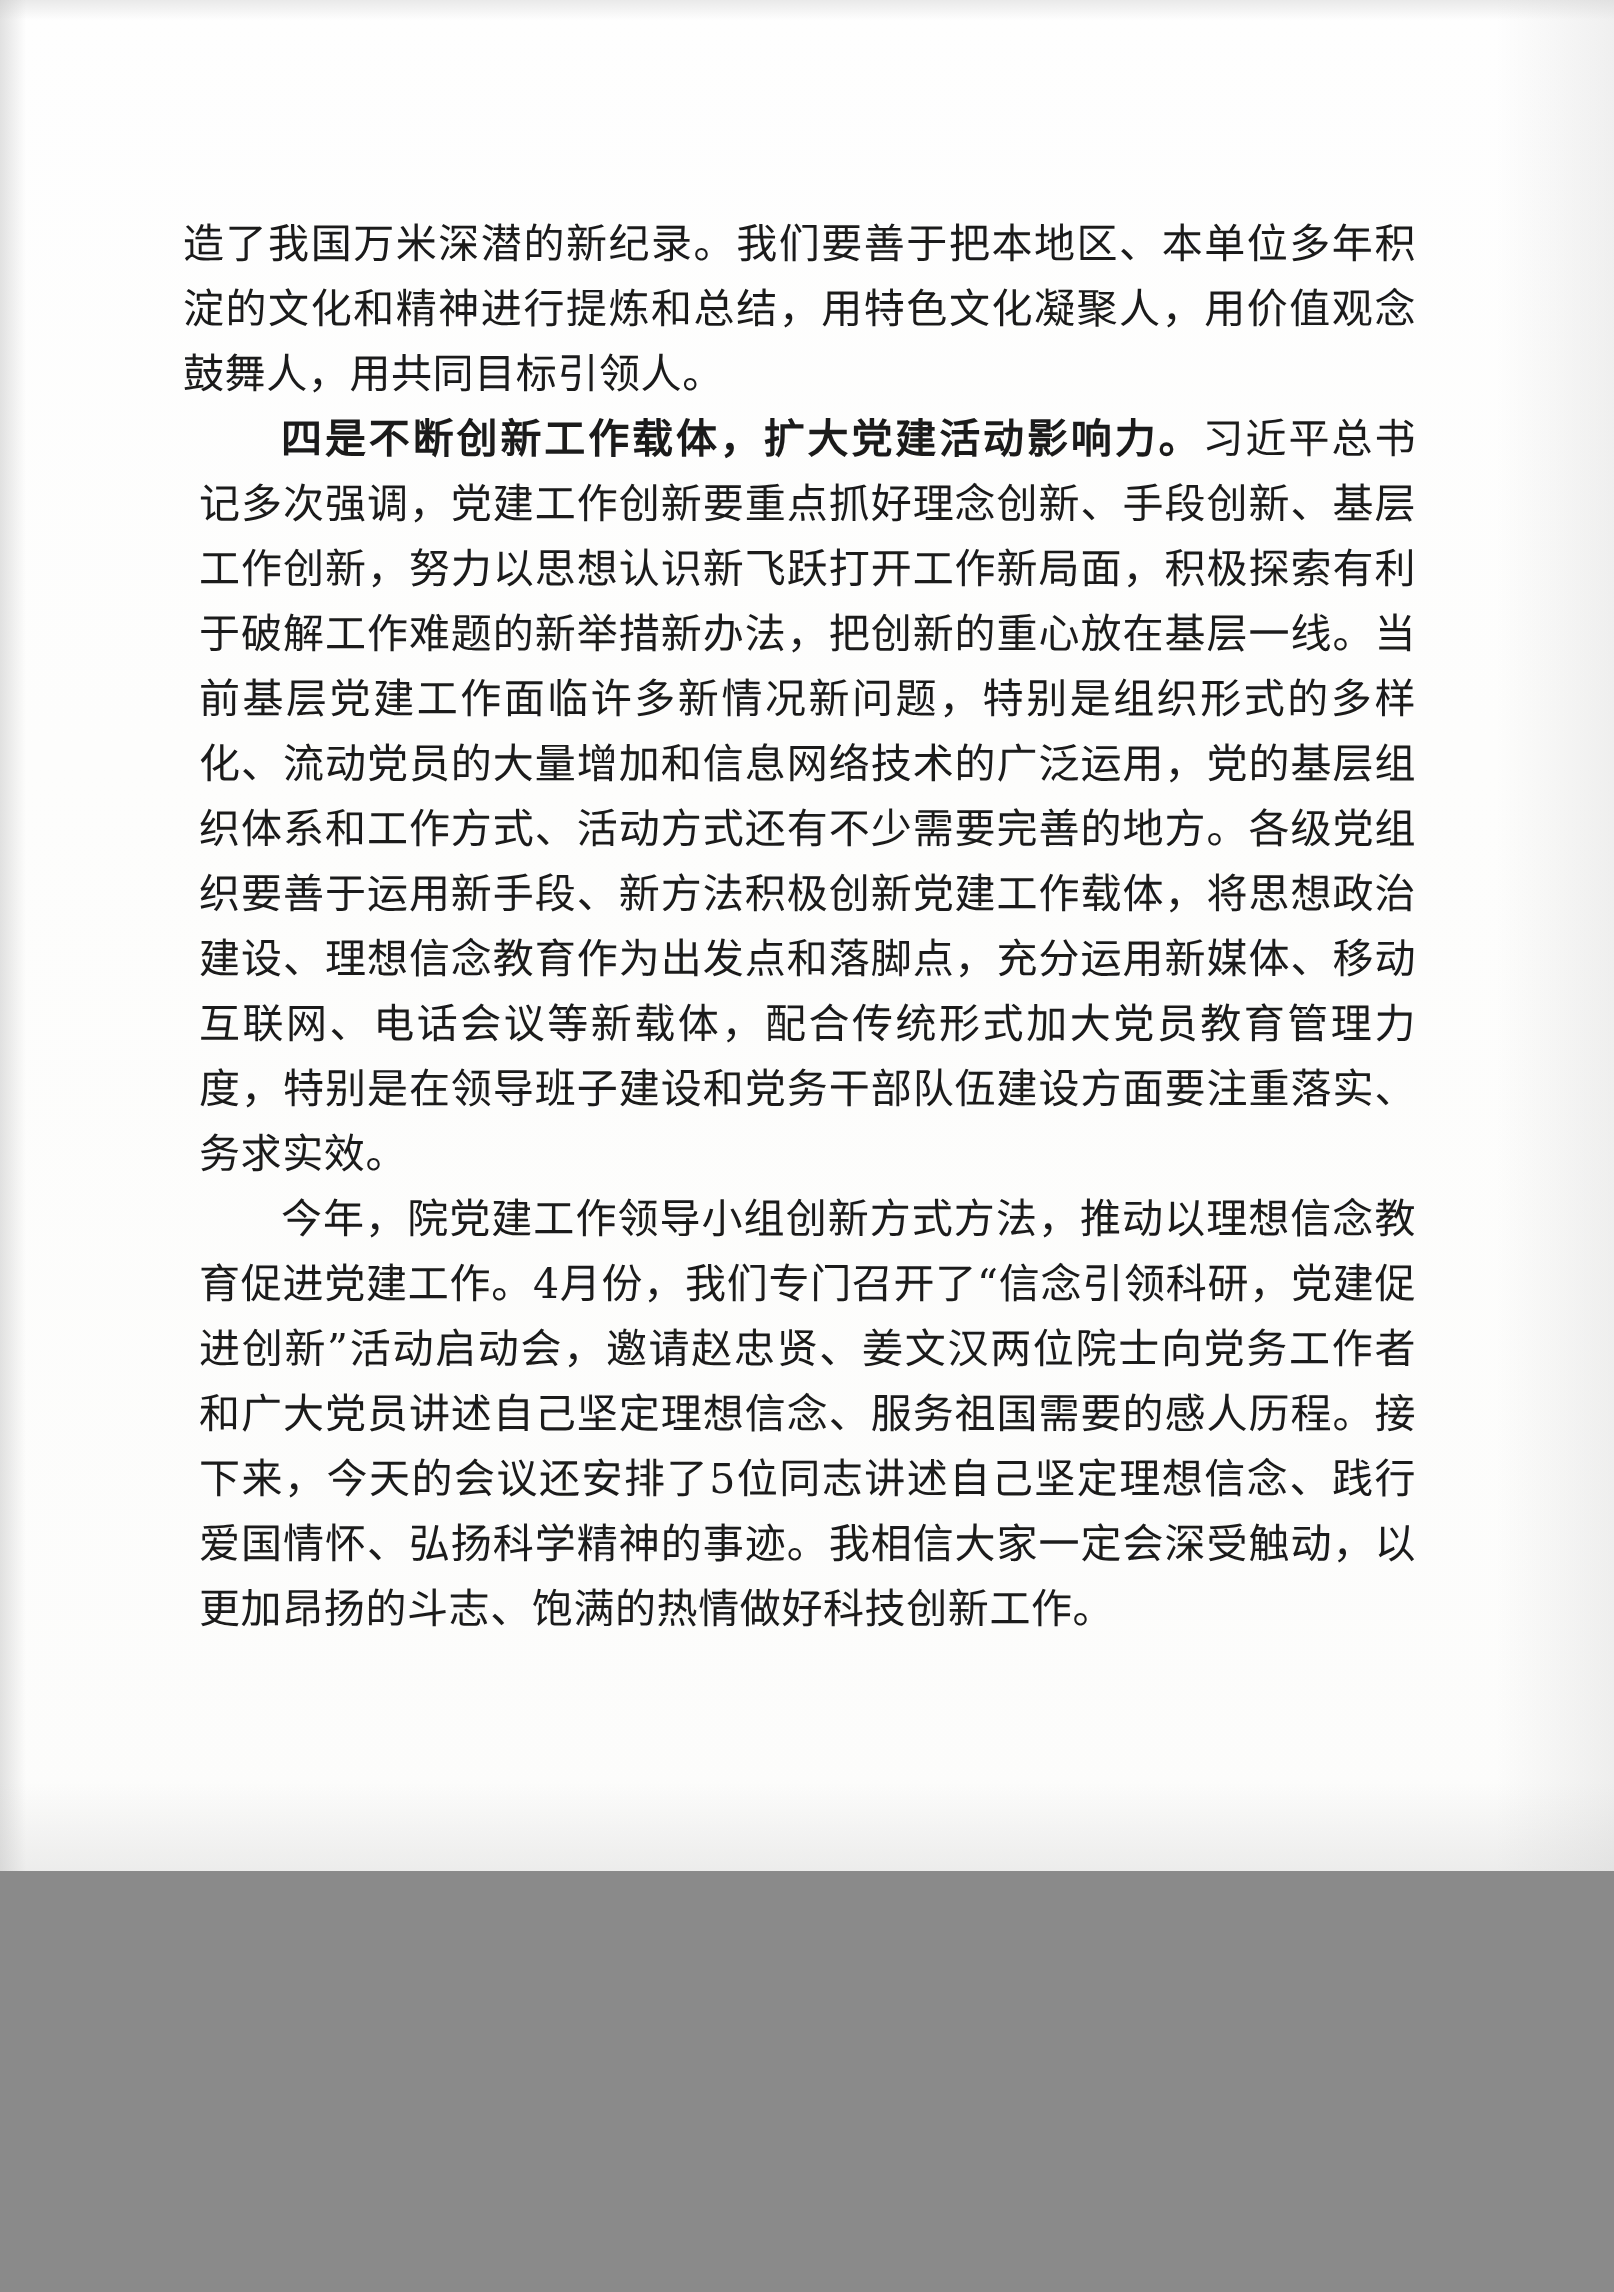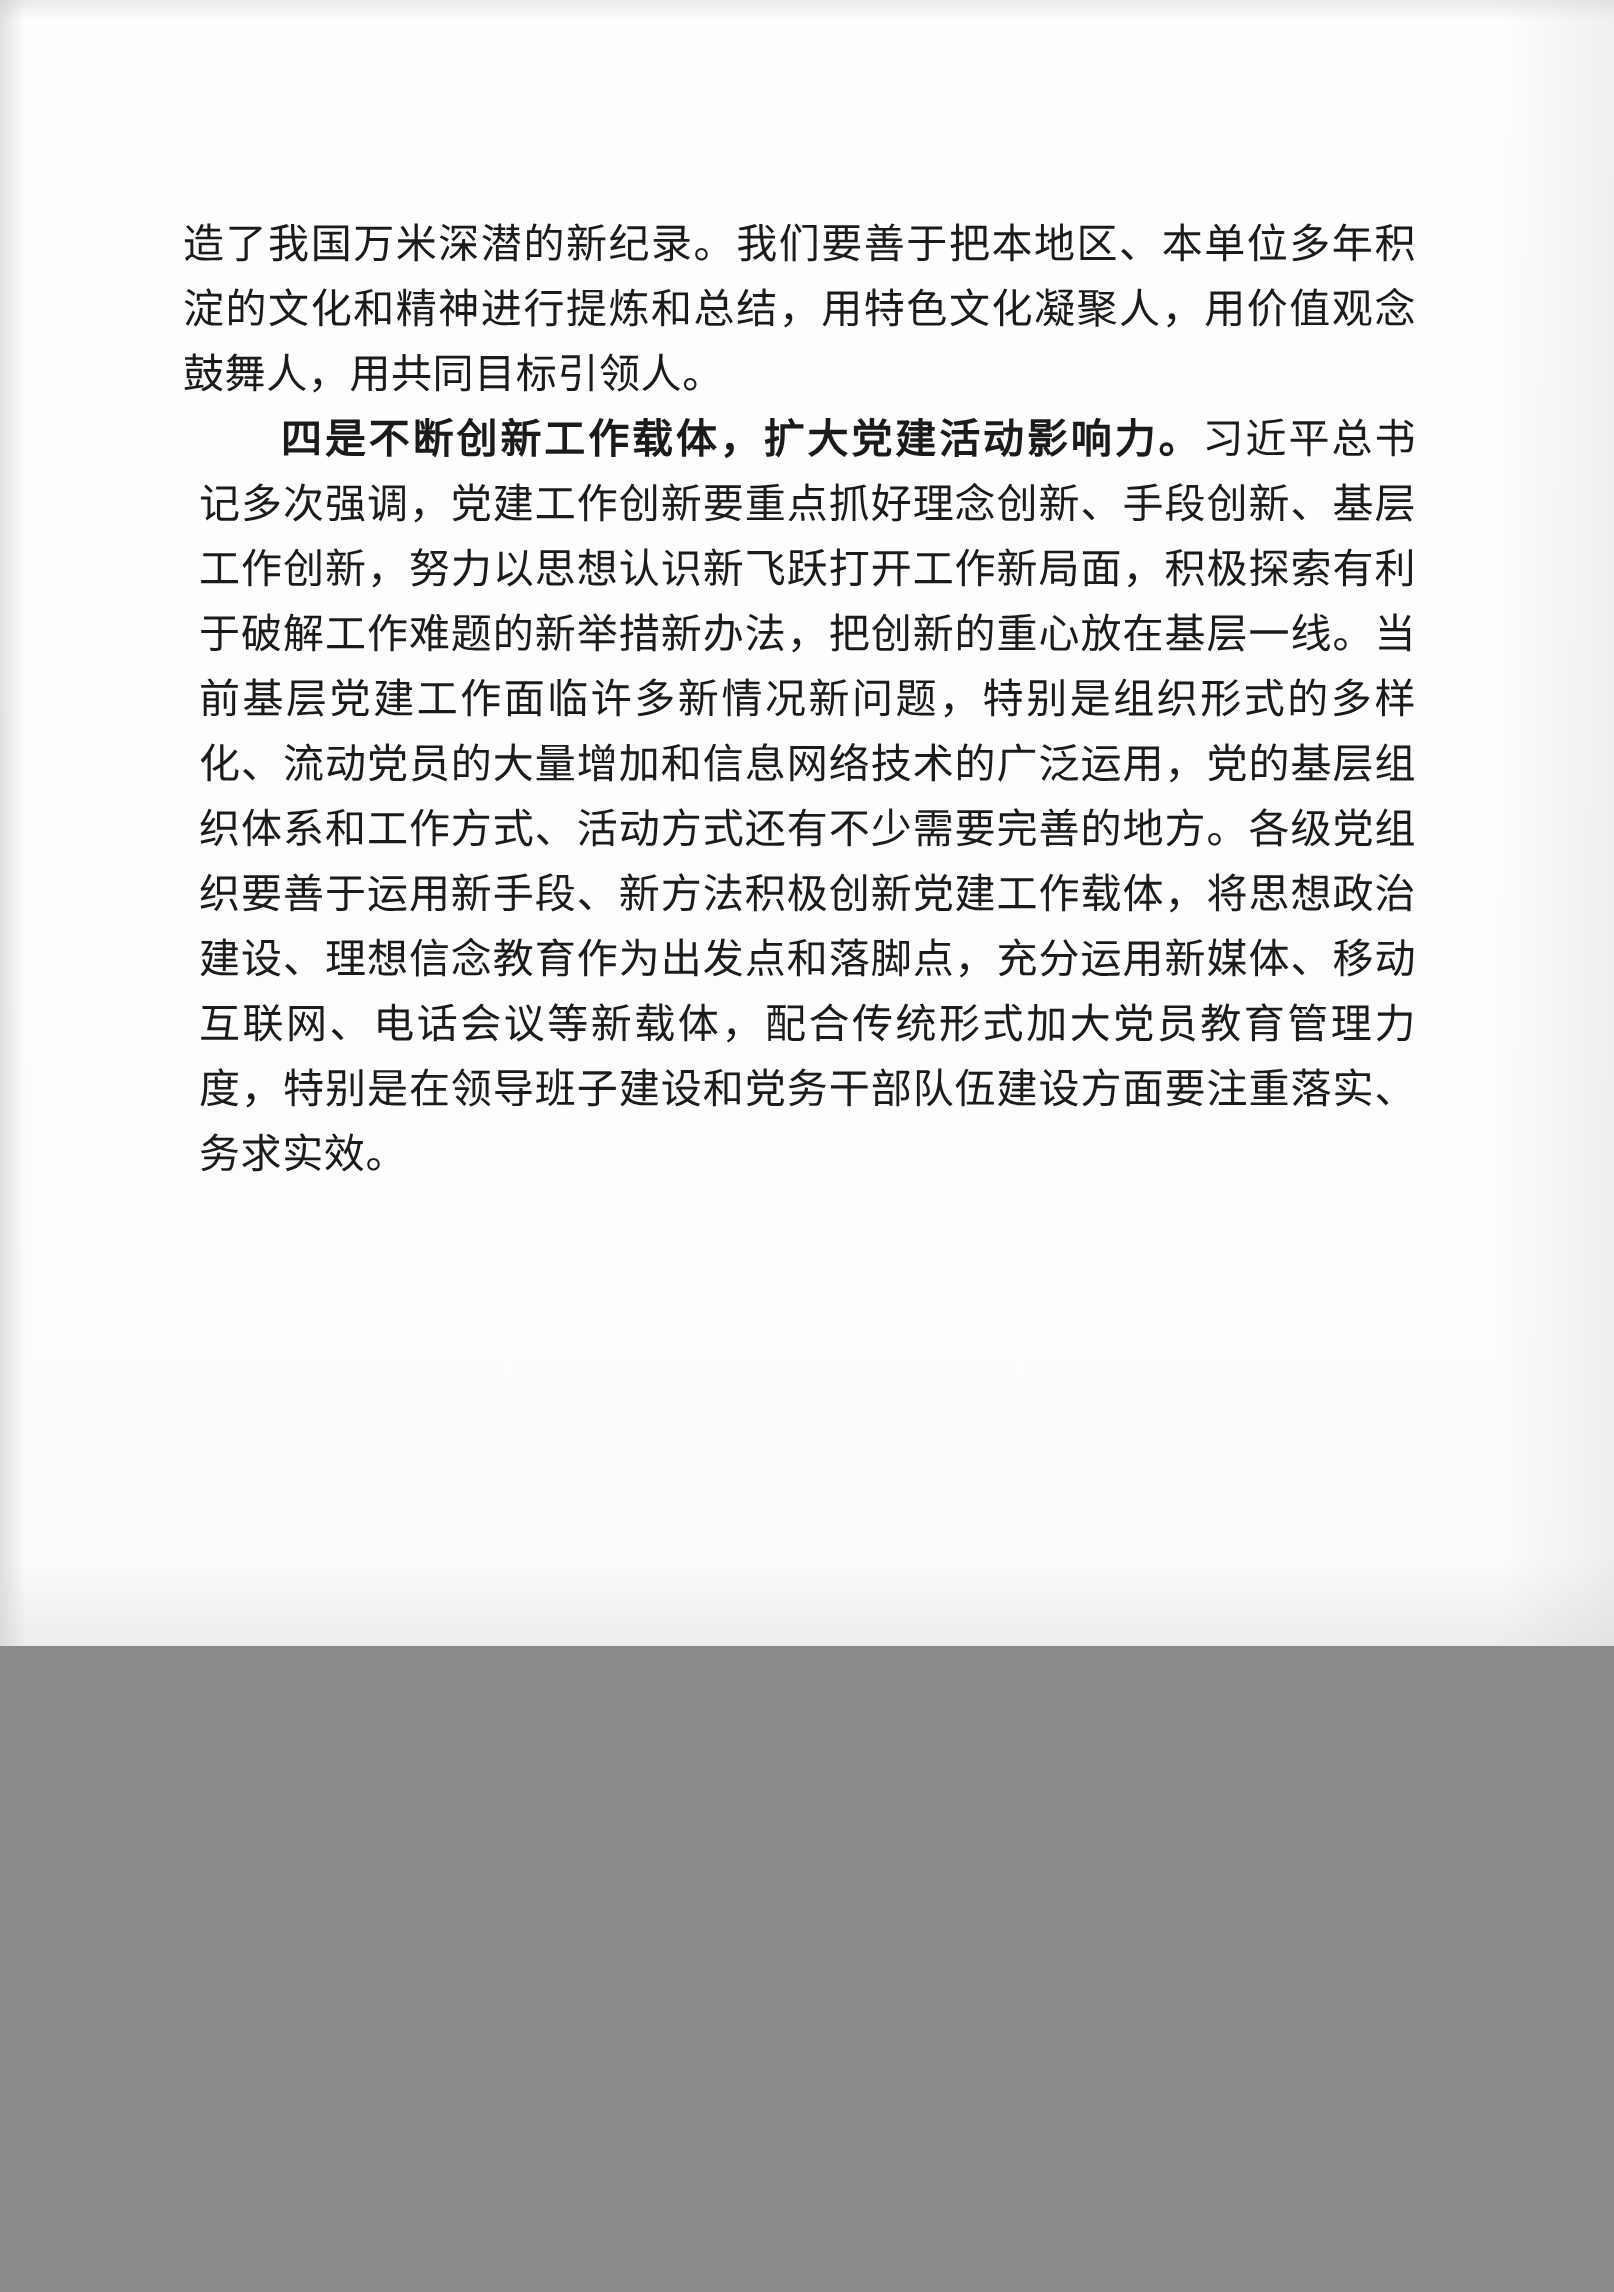--- a/index.html
+++ b/index.html
@@ -4,21 +4,21 @@
 <title>Document Page</title>
 <style>
   html, body {
     margin: 0;
     padding: 0;
     background: #8a8a8a;
   }
   .page {
     position: relative;
     width: 1615px;
-    height: 1646px;
+    height: 1871px;
     margin: 0 auto;
     background: #ffffff;
     overflow: hidden;
     box-sizing: border-box;
     
     background-image:
       linear-gradient(180deg, #fefefe 0%, #fdfdfc 40%, #fcfcfb 100%);
   }
   
   .scan-shade-left {
@@ -105,20 +105,21 @@
   <div class="scan-shade-left"></div>
   <div class="scan-shade-right"></div>
   <div class="scan-shade-bottom"></div>
 
   <div class="text-body">
 
     <p class="para" id="p0">造了我国万米深潜的新纪录。我们要善于把本地区、本单位多年积淀的文化和精神进行提炼和总结，用特色文化凝聚人，用价值观念鼓舞人，用共同目标引领人。</p>
 
     <p class="para indent" id="p1"><span class="lead-strong">四是不断创新工作载体，扩大党建活动影响力。</span><span>习近平总书记多次强调，党建工作创新要重点抓好理念创新、手段创新、基层工作创新，努力以思想认识新飞跃打开工作新局面，积极探索有利于破解工作难题的新举措新办法，把创新的重心放在基层一线。当前基层党建工作面临许多新情况新问题，特别是组织形式的多样化、流动党员的大量增加和信息网络技术的广泛运用，党的基层组织体系和工作方式、活动方式还有不少需要完善的地方。各级党组织要善于运用新手段、新方法积极创新党建工作载体，将思想政治建设、理想信念教育作为出发点和落脚点，充分运用新媒体、移动互联网、电话会议等新载体，配合传统形式加大党员教育管理力度，特别是在领导班子建设和党务干部队伍建设方面要注重落实、务求实效。</span></p>
 
+    <p class="para indent" id="p2">今年，院党建工作领导小组创新方式方法，推动以理想信念教育促进党建工作。4月份，我们专门召开了“信念引领科研，党建促进创新”活动启动会，邀请赵忠贤、姜文汉两位院士向党务工作者和广大党员讲述自己坚定理想信念、服务祖国需要的感人历程。接下来，今天的会议还安排了5位同志讲述自己坚定理想信念、践行爱国情怀、弘扬科学精神的事迹。我相信大家一定会深受触动，以更加昂扬的斗志、饱满的热情做好科技创新工作。</p>
 
   </div>
 
   <div class="page-number">
     <span class="dash">—</span><span>20</span><span class="dash">—</span>
   </div>
 
 </div>
 
 

